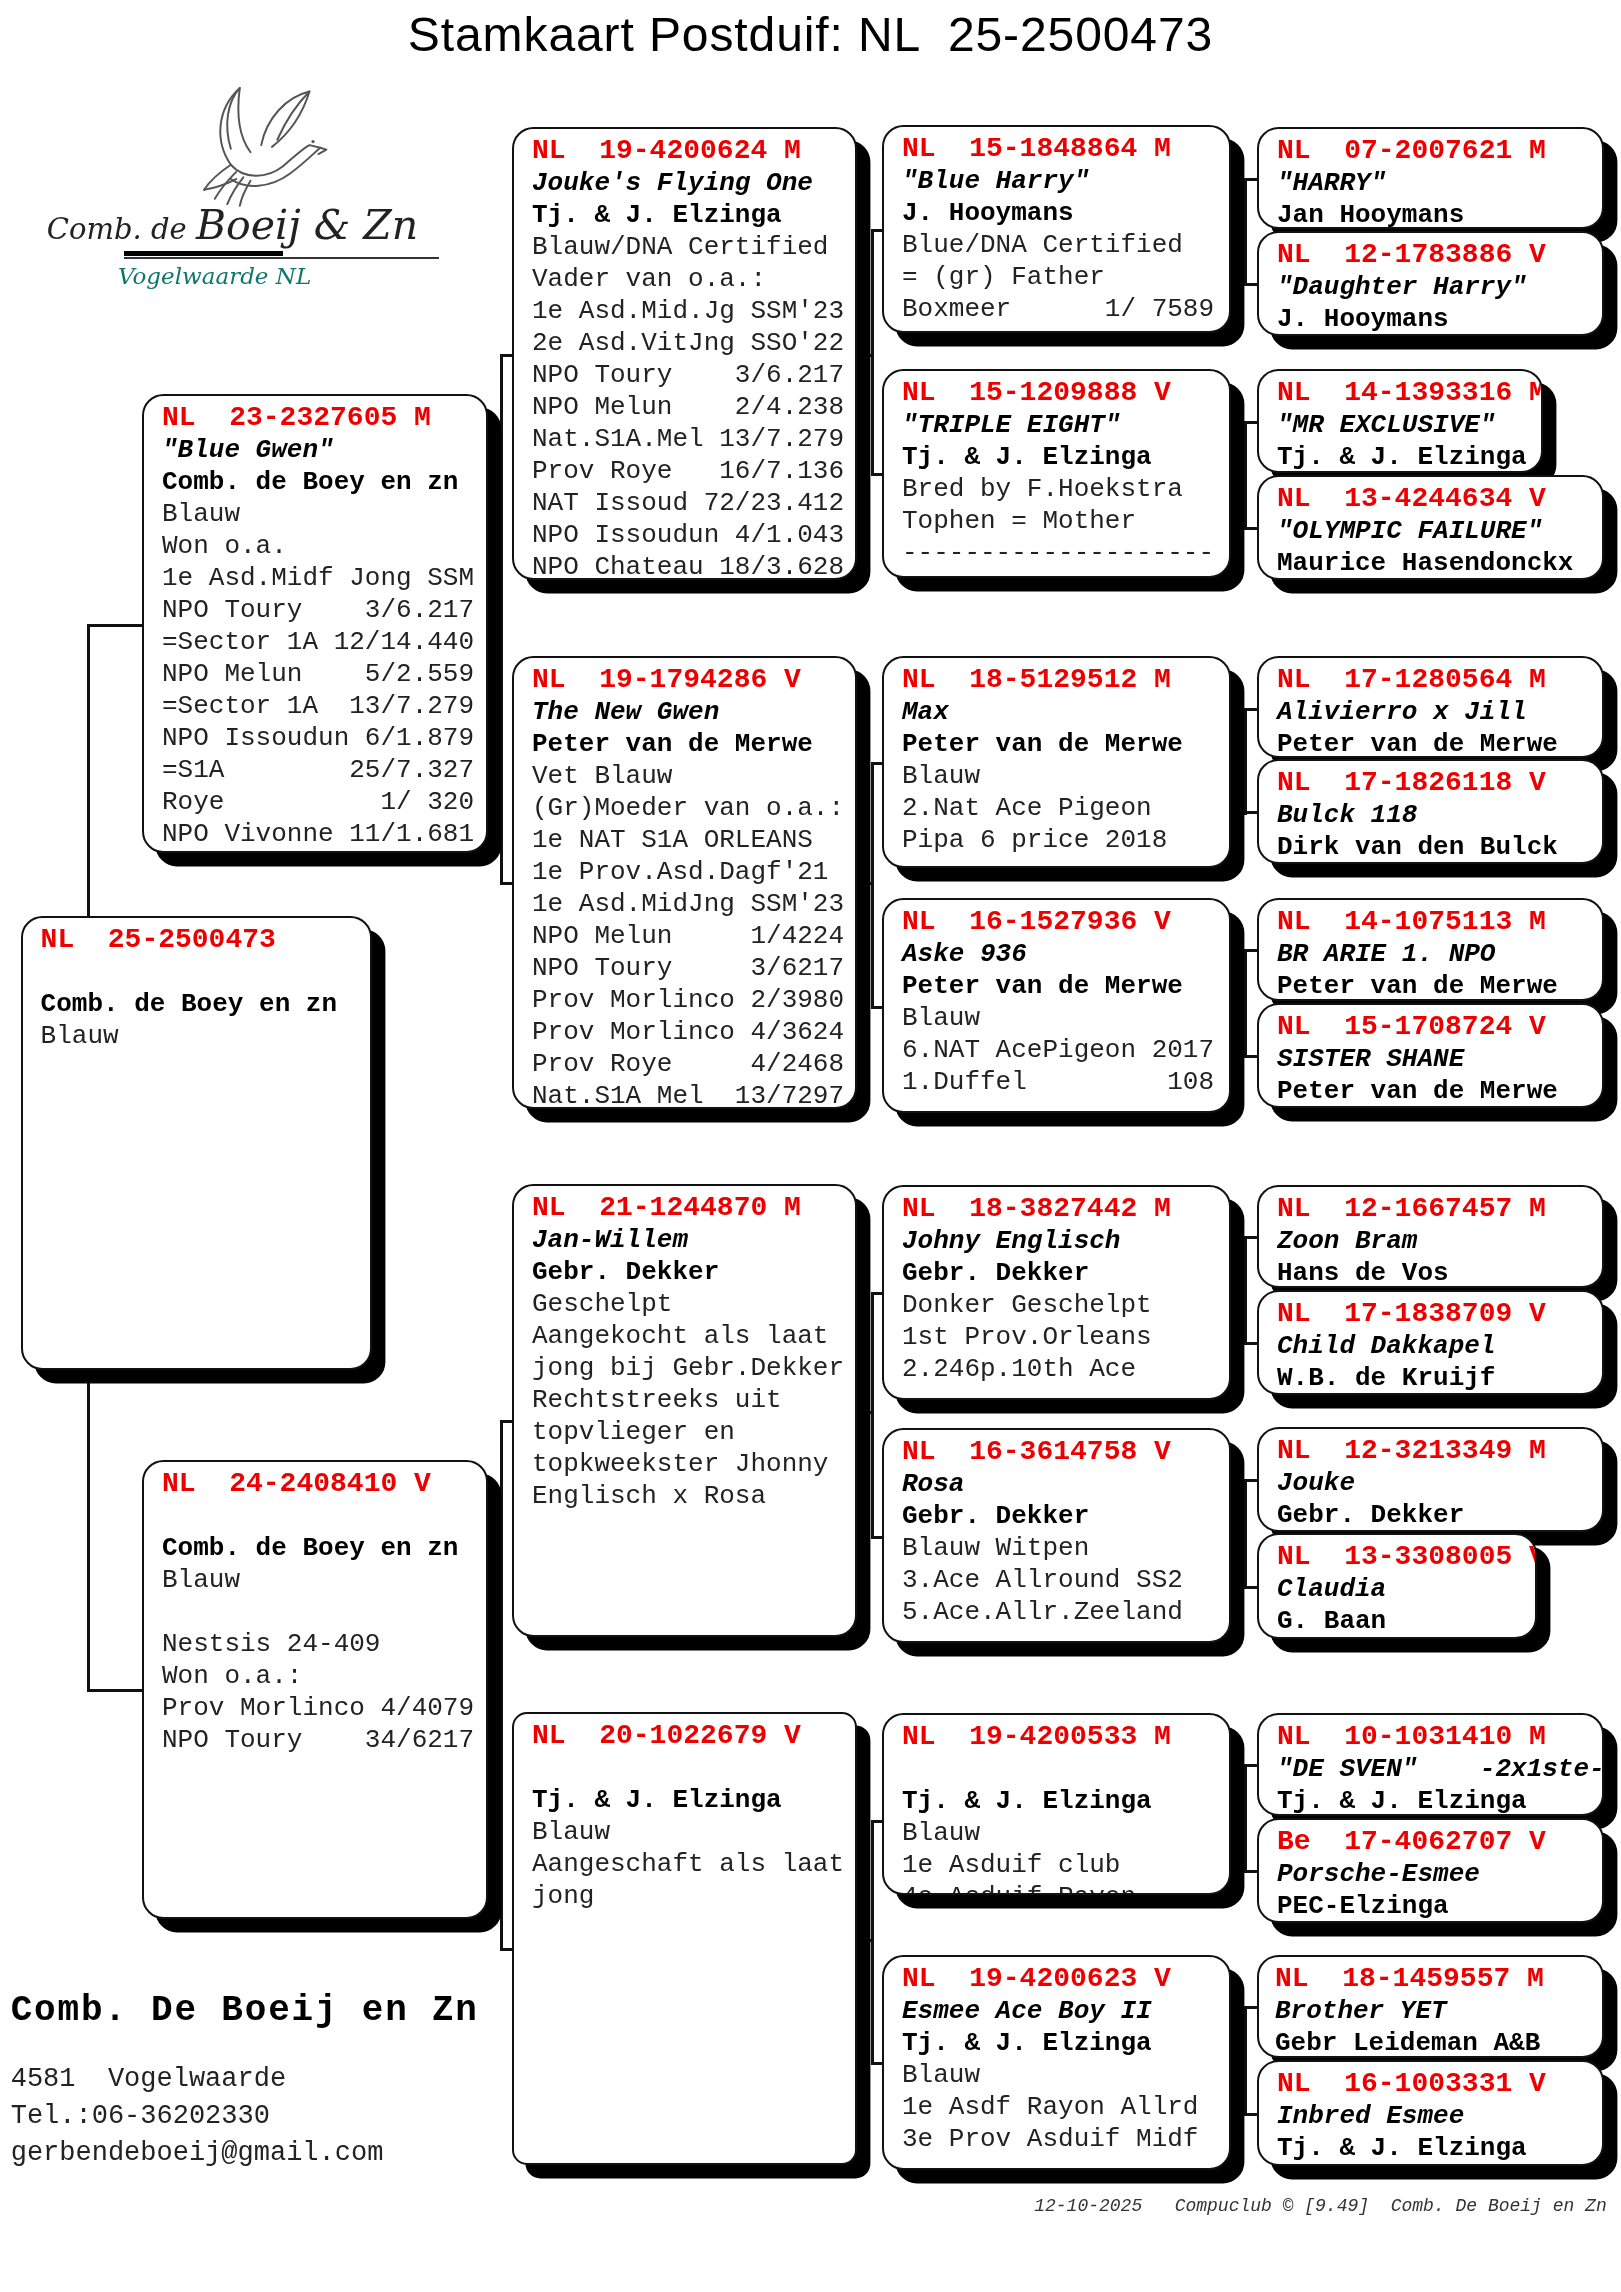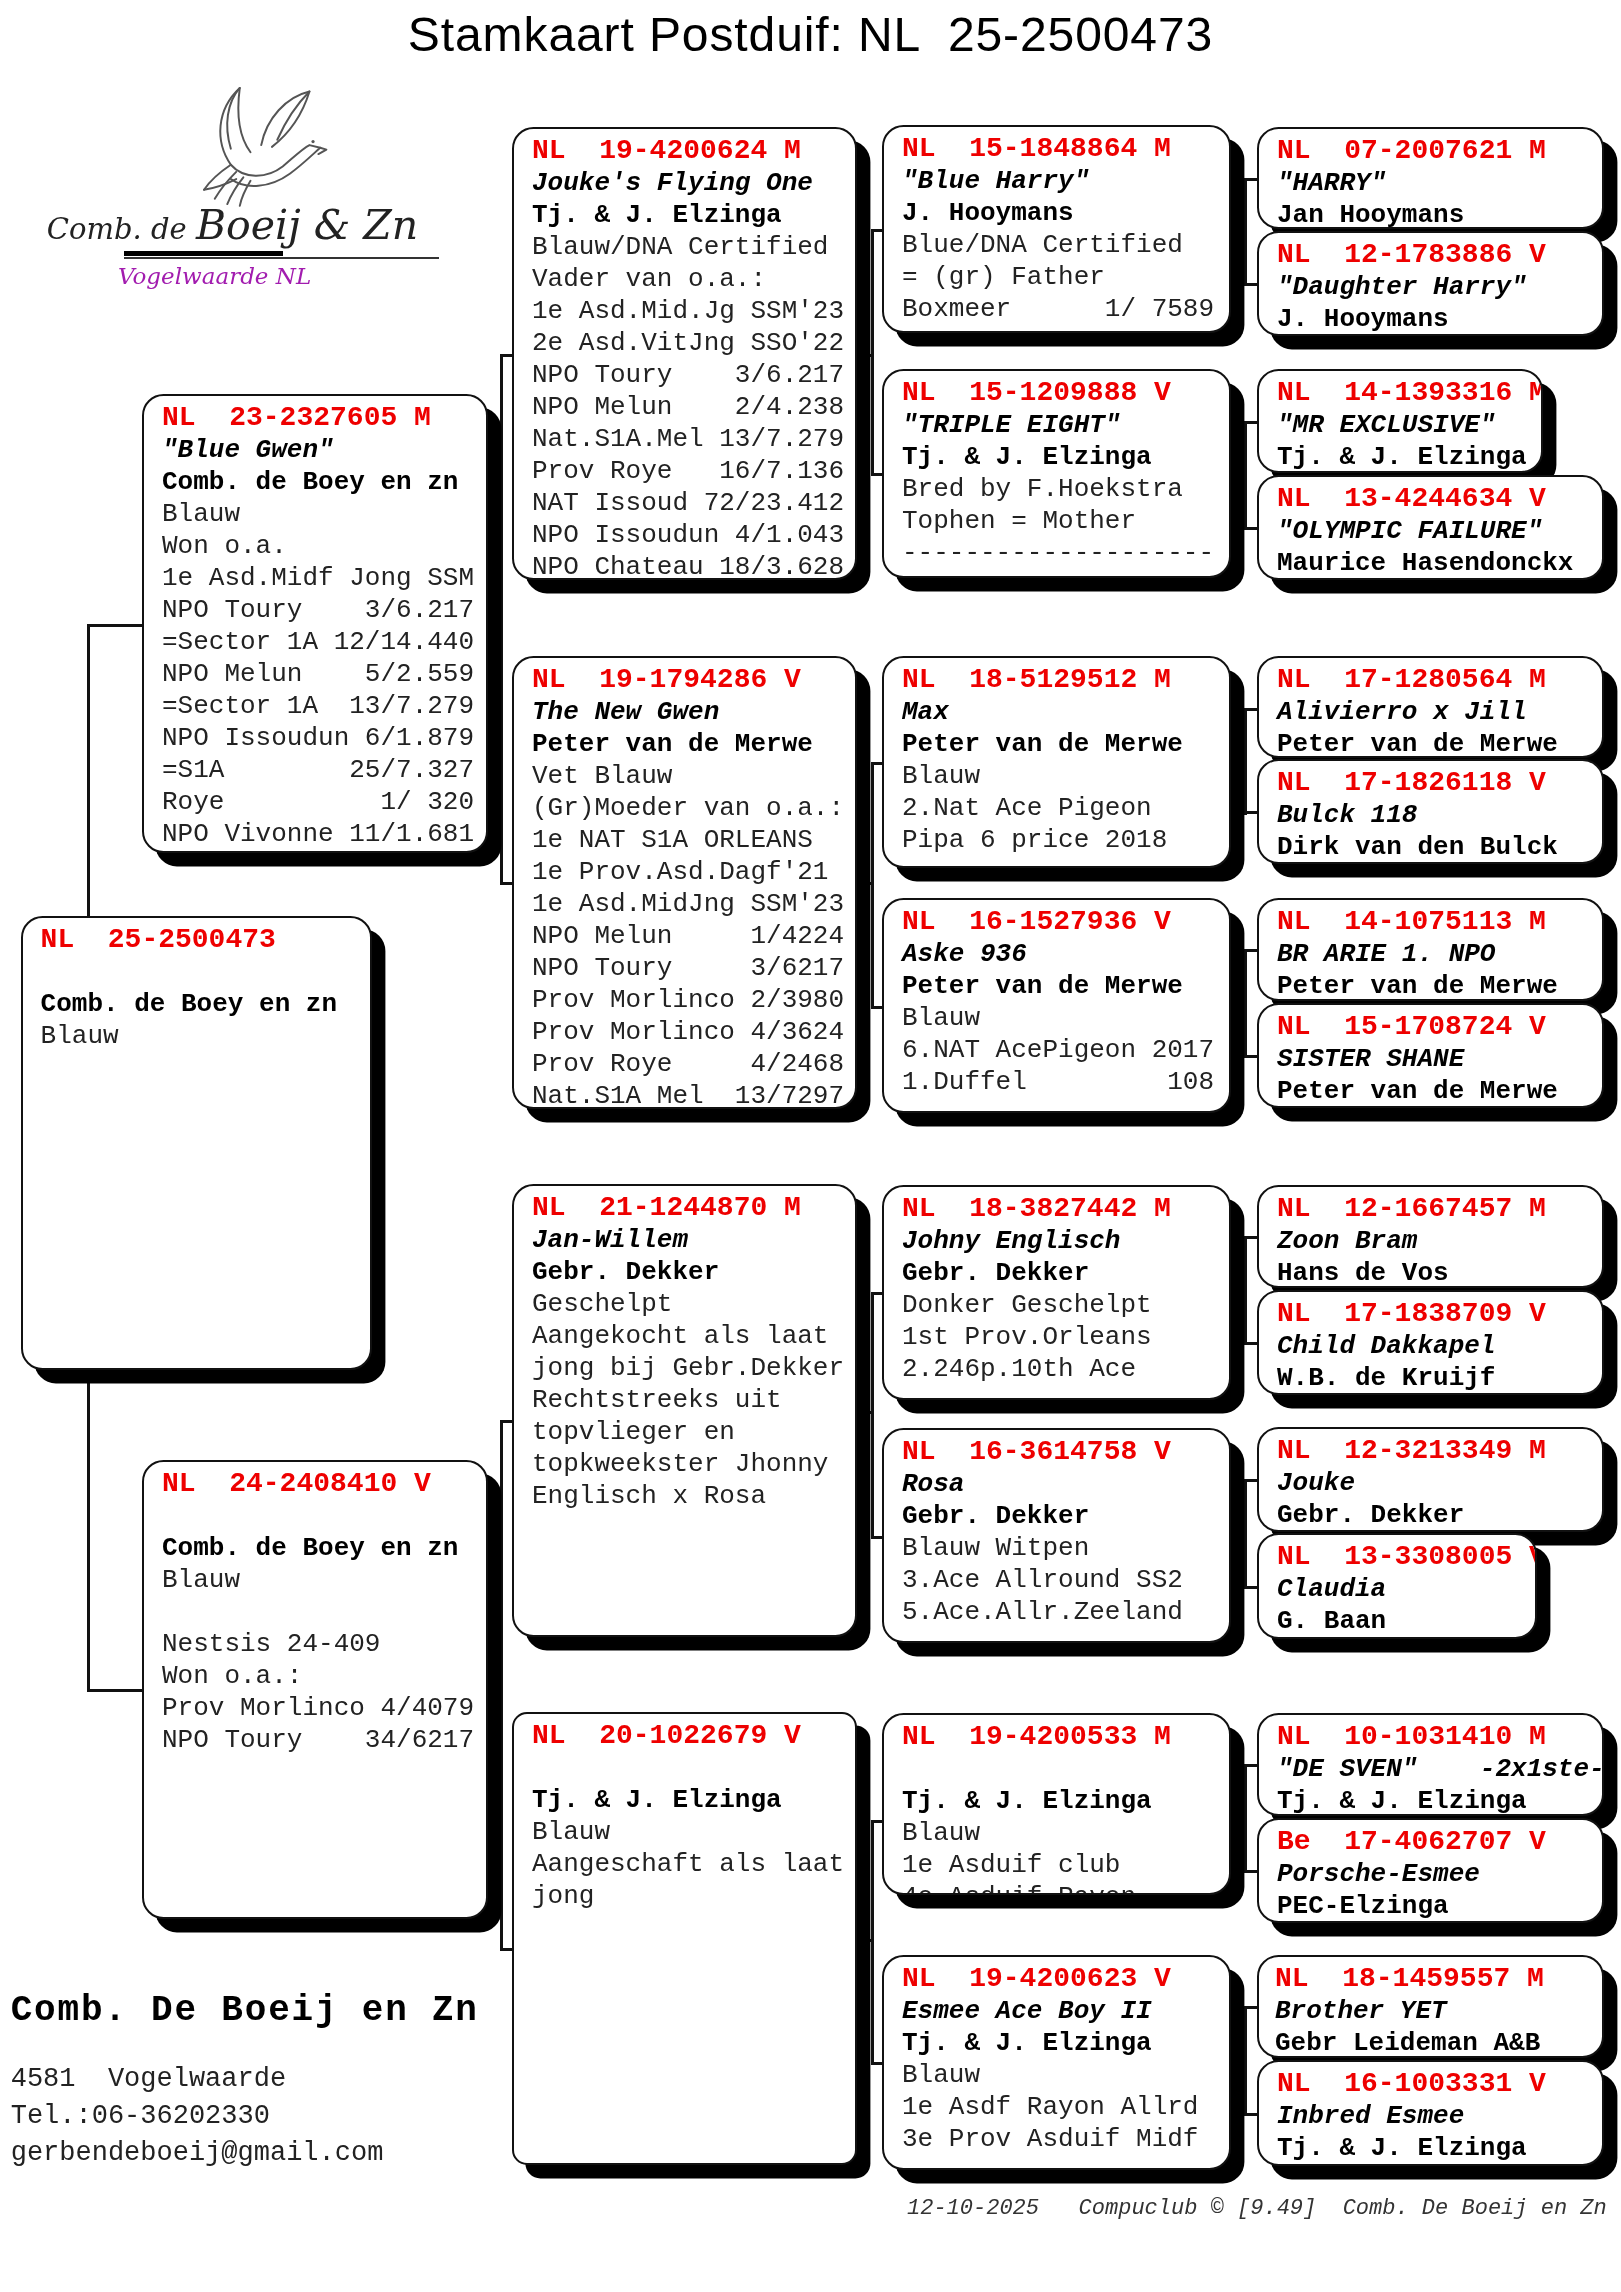--- a/index.html
+++ b/index.html
@@ -13,38 +13,38 @@
   #logo{position:absolute;left:45px;top:79px;width:376px;height:224px;}
   #logo svg{position:absolute;left:116px;top:0;}
   .logo-name{position:absolute;left:1.8px;top:122px;width:100%;
              font-family:"DejaVu Serif","Liberation Serif",serif;font-style:italic;
              color:#222;white-space:pre;}
   .logo-name .sm{font-size:29px;}
   .logo-name .lg{font-size:41px;}
   .logo-underline{position:absolute;left:79px;top:172px;width:159px;height:4.5px;background:#000;}
   .logo-swoosh{position:absolute;left:79px;top:178px;width:315px;height:1.8px;background:#333;}
   .logo-loc{position:absolute;left:73px;top:184px;font-family:"DejaVu Serif","Liberation Serif",serif;
-            font-style:italic;font-size:23px;color:#a21caf;}
+            font-style:italic;font-size:23px;color:#0f766e;}
   
   .pbox{position:absolute;box-sizing:border-box;background:#fff;border:2.7px solid var(--ink);
         border-radius:21.5px;box-shadow:13.4px 13.4px 0 0 #000;
         padding:6.3px 3.6px 0 18px;font-size:26px;line-height:32px;white-space:pre;
         overflow:hidden;z-index:2;}
   .ring{color:var(--ring-red);font-weight:bold;font-size:28px;}
   .bname{font-weight:bold;font-style:italic;color:#000;}
   .owner{font-weight:bold;color:#000;}
   .line{color:#222;}
   
   .conn{position:absolute;background:var(--ink);z-index:1;}
   
   #contact{position:absolute;left:10.7px;top:1990px;}
   #contact .company{font-size:36px;font-weight:bold;letter-spacing:1.8px;white-space:pre;color:#000;}
   #contact .cline{font-size:27px;line-height:37px;color:#222;white-space:pre;}
   #contact .gap{height:30px;}
-  #footer{position:absolute;right:14.3px;top:2196px;font-size:22px;font-style:italic;
+  #footer{position:absolute;right:14.3px;top:2196px;font-size:18px;font-style:italic;
           color:#333;white-space:pre;}
 </style>
 </head>
 <body>
 
 <div id="page">
 
   <div id="title">Stamkaart Postduif: NL  25-2500473</div>
 
   <div id="logo">

